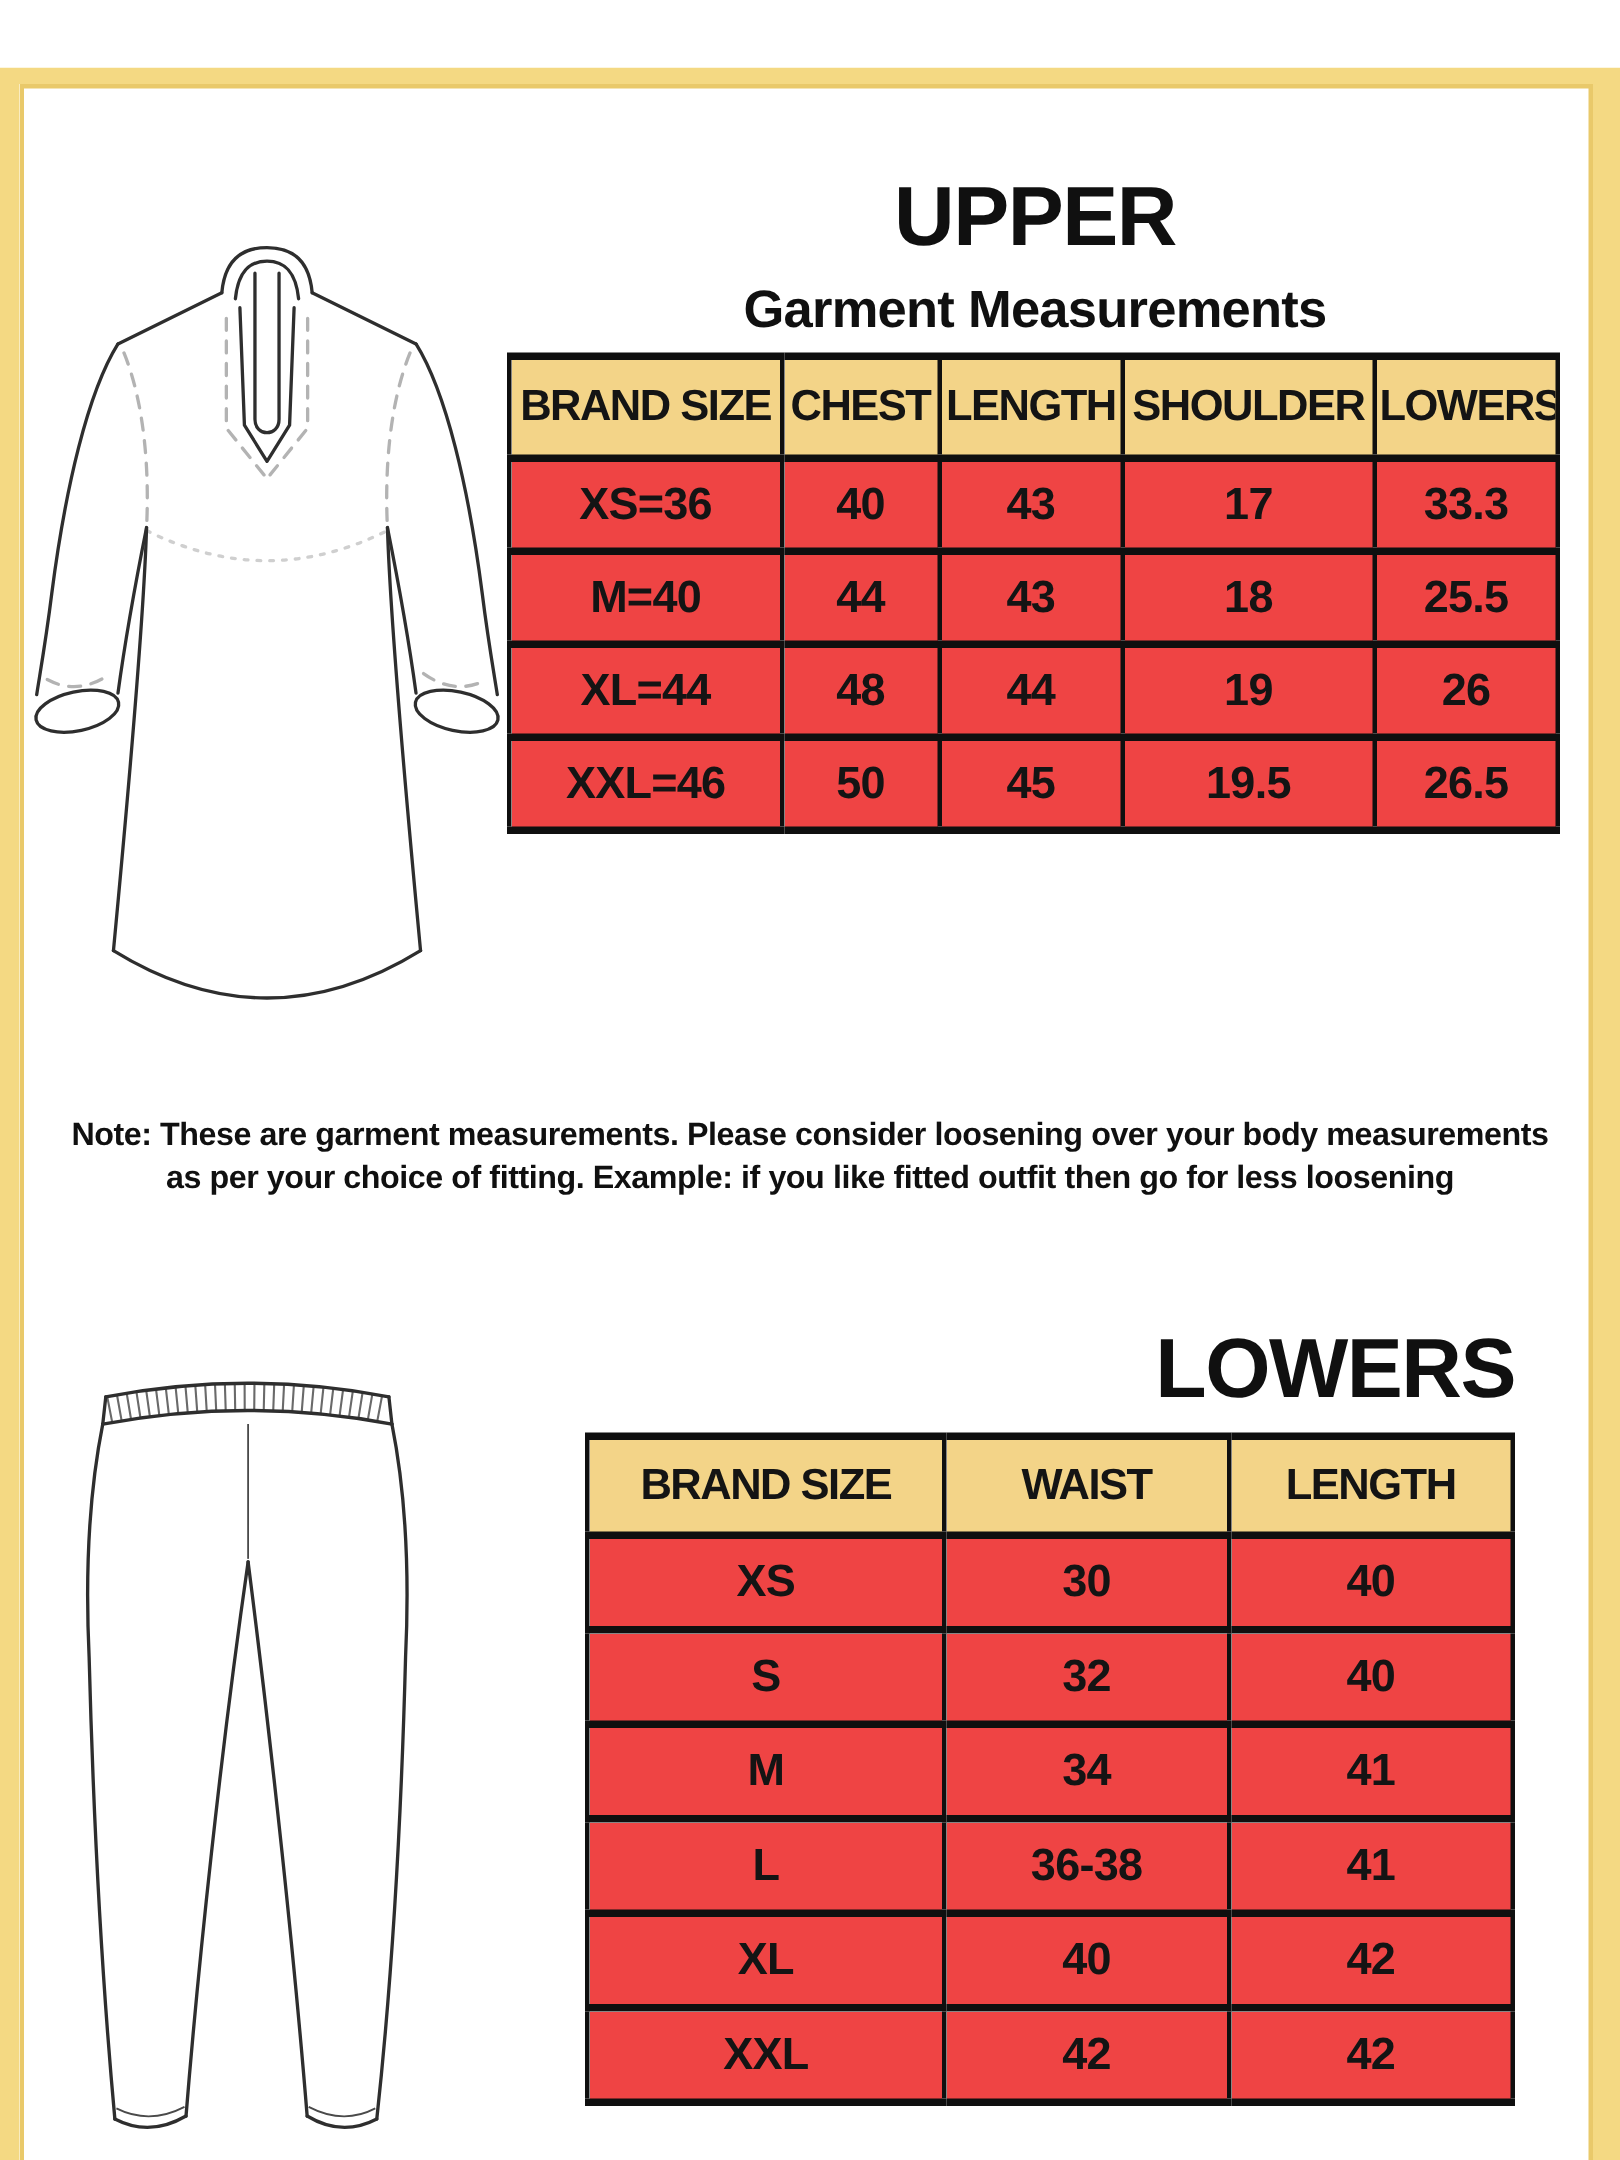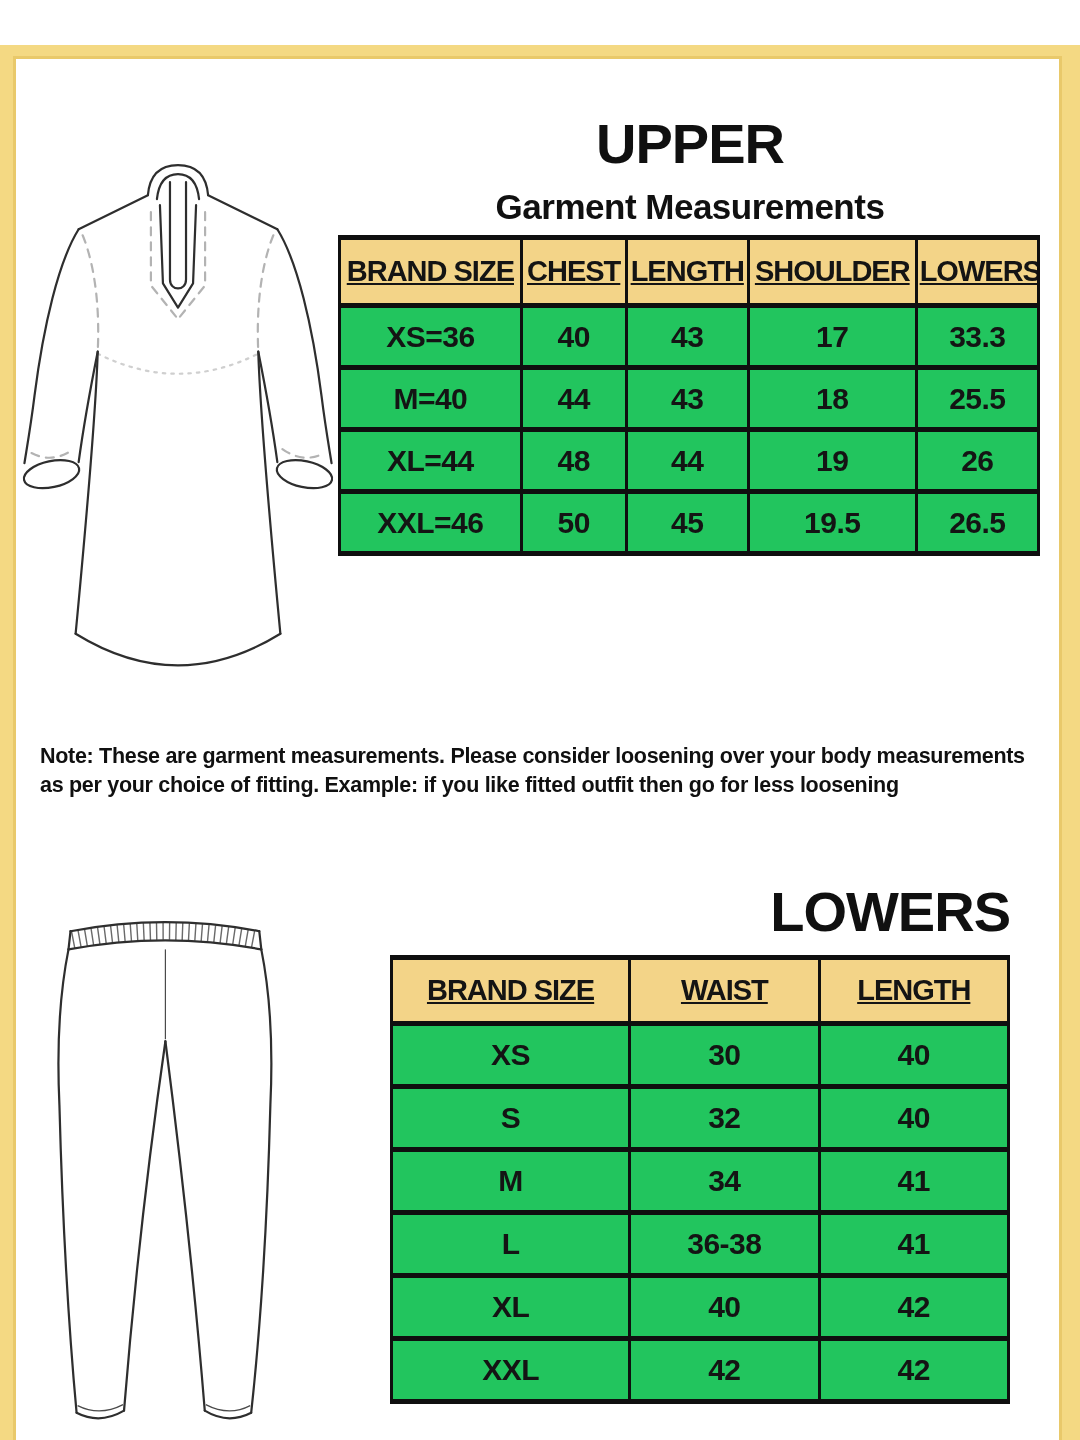--- a/index.html
+++ b/index.html
@@ -39,36 +39,36 @@
   table{
     position:absolute;border-collapse:collapse;table-layout:fixed;
     font-weight:700;color:#141414;
   }
   .upper-table{left:338px;top:190px;width:702px;}
   .lowers-table{left:390px;top:910px;width:620px;}
   th,td{
     border:3px solid #0f0f0f;
     border-top-width:5px;border-bottom-width:5px;
     text-align:center;vertical-align:middle;
-    background:#22c55e;
+    background:#ef4444;
     font-size:30px;letter-spacing:-0.5px;padding:0 2px;
     overflow:hidden;white-space:nowrap;
   }
-  th{background:#f3d488;font-size:29px;letter-spacing:-1px;text-decoration:underline;}
+  th{background:#f3d488;font-size:29px;letter-spacing:-1px;}
   .upper-table thead tr{height:68px;}
   .upper-table tbody tr{height:62px;}
   .lowers-table thead tr{height:66px;}
   .lowers-table tbody tr{height:63px;}
 
   .u-c0{width:26%;} .u-c1{width:15%;} .u-c2{width:17.5%;} .u-c3{width:24%;} .u-c4{width:17.5%;}
   .l-c0{width:38.6%;} .l-c1{width:30.7%;} .l-c2{width:30.7%;}
 
   .note{
     position:absolute;margin:0;left:40px;top:697px;width:1000px;
-    font-weight:700;font-size:21.5px;line-height:1.36;
+    text-align:center;font-weight:700;font-size:21.5px;line-height:1.36;
     color:#101010;letter-spacing:-0.3px;
   }
 
   .ln{fill:none;stroke:#2e2e2e;stroke-width:2.2;stroke-linecap:round;stroke-linejoin:round;}
   .thin{fill:none;stroke:#4a4a4a;stroke-width:1.2;}
   .dash{fill:none;stroke:#b3b3b3;stroke-width:2.2;stroke-dasharray:8 7;stroke-linecap:round;}
   .dots{fill:none;stroke:#cfcfcf;stroke-width:2.2;stroke-dasharray:2.5 6;stroke-linecap:round;}
   .ribs{fill:none;stroke:#6a6a6a;stroke-width:17;stroke-dasharray:1.4 5;}
 </style>
 </head>

